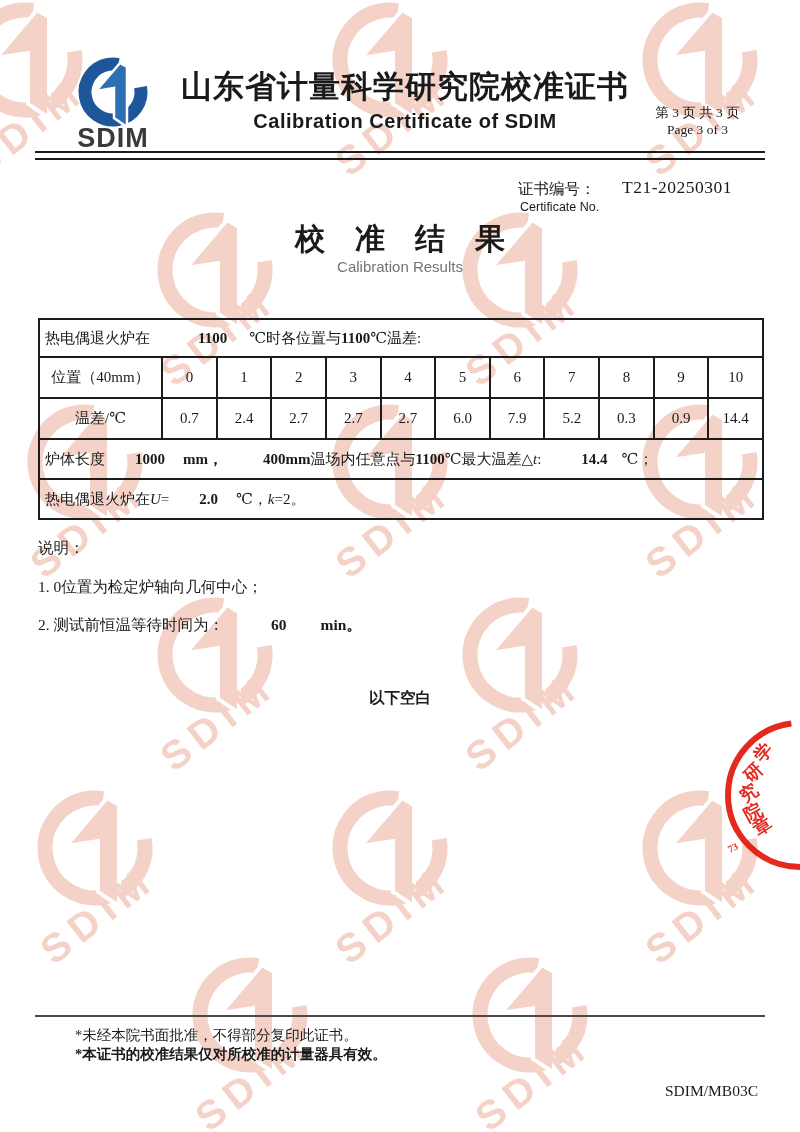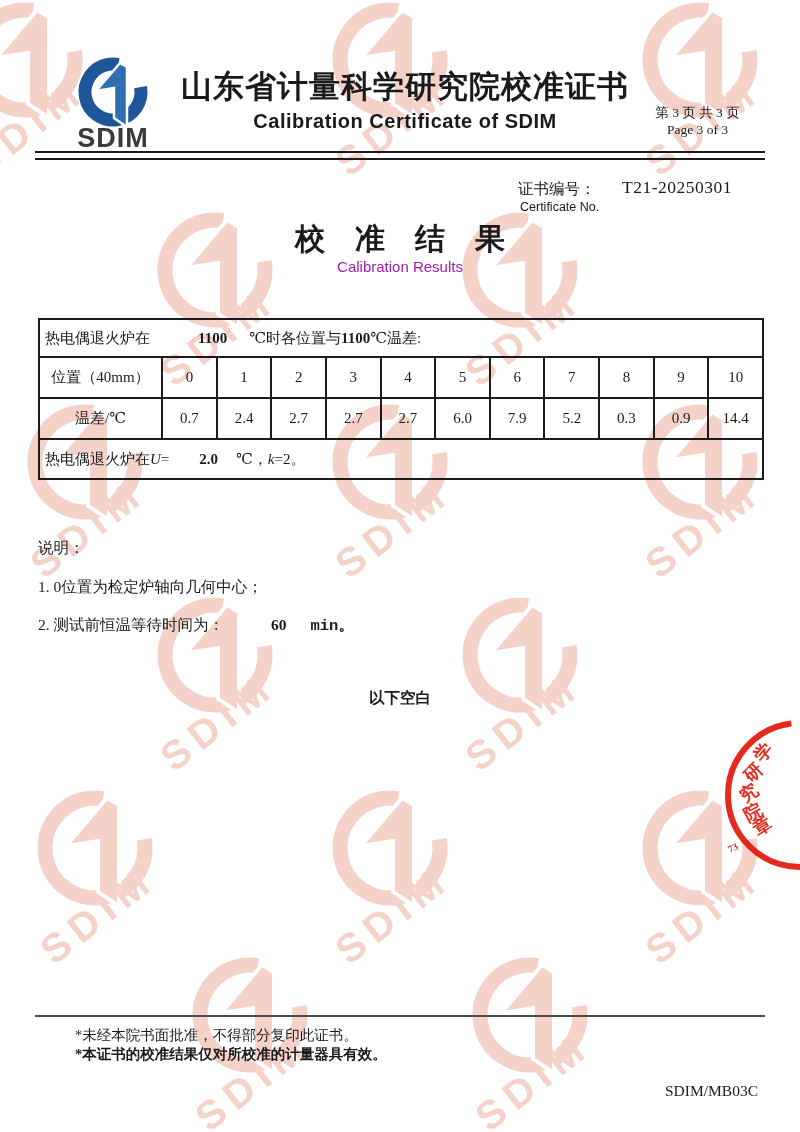--- a/index.html
+++ b/index.html
@@ -25,21 +25,21 @@
     border-top:2px solid #1b1b1b;border-bottom:2px solid #1b1b1b;z-index:2;}
   
   .cert-label{left:518px;top:179px;font-size:15.5px;z-index:2;}
   .cert-number{left:622px;top:177px;font-size:17.5px;letter-spacing:.5px;z-index:2;}
   .cert-label-en{left:520px;top:200px;font-size:12.5px;
     font-family:"Liberation Sans","DejaVu Sans",sans-serif;z-index:2;}
   
   .result-cn{left:0;top:219px;width:800px;text-align:center;font-size:30px;
     font-weight:700;font-family:"Liberation Sans","DejaVu Sans",sans-serif;z-index:2;}
   .result-en{left:0;top:258px;width:800px;text-align:center;font-size:15px;
-    font-family:"Liberation Sans","DejaVu Sans",sans-serif;color:#a21caf;z-index:2;}
+    font-family:"Liberation Sans","DejaVu Sans",sans-serif;color:#737373;z-index:2;}
   
   .cal-table{left:38px;top:318px;width:726px;z-index:2;border-collapse:collapse;
     table-layout:fixed;}
   .cal-table td{border:2px solid #1c1c1c;font-size:15px;padding:0 4px;
     text-align:center;vertical-align:middle;overflow:hidden;white-space:nowrap;}
   .cal-table td.lt{text-align:left;padding-left:5px;margin-top:28px;}
   .cal-table .b{font-weight:700;}
   .cal-table .i{font-style:italic;}
   .g48{margin-left:48px;} .g40{margin-left:40px;} .g30{margin-left:30px;}
   .g22{margin-left:22px;} .g18{margin-left:18px;} .g14{margin-left:14px;}
@@ -196,30 +196,35 @@
       <td>2.7</td>
       <td>6.0</td>
       <td>7.9</td>
       <td>5.2</td>
       <td>0.3</td>
       <td>0.9</td>
       <td>14.4</td>
     </tr>
     <tr style="height:40px;">
       <td colspan="12" class="lt">
+        <span>炉体长度</span><span class="b g30">1000</span><span class="b g18">mm，</span><span class="b g40">400mm</span><span>温场内任意点与</span><span class="b">1100</span><span>℃最大温差△</span><span class="i">t</span><span>:</span><span class="b g40">14.4</span><span class="g14">℃；</span>
+      </td>
+    </tr>
+    <tr style="height:40px;">
+      <td colspan="12" class="lt">
         <span>热电偶退火炉在</span><span class="i">U</span><span>=</span><span class="b g30">2.0</span><span class="g18">℃，</span><span class="i">k</span><span>=2。</span>
       </td>
     </tr>
   </tbody>
     </table>
 
   <div class="abs note" style="top:538px;">说明：</div>
   <div class="abs note" style="top:577px;">1. 0位置为检定炉轴向几何中心；</div>
   <div class="abs note" style="top:615px;">
-    <span>2. 测试前恒温等待时间为：</span><span style="font-weight:700;margin-left:47px;">60</span><span style="font-weight:700;margin-left:24px;font-family:Liberation Mono, monospace;">min。</span>
+    <span>2. 测试前恒温等待时间为：</span><span style="font-weight:700;margin-left:47px;">60</span><span style="font-weight:700;margin-left:34px;">min。</span>
   </div>
   <div class="abs blank-below">以下空白</div>
 
   <div class="abs seal-box">
     <svg width="128" height="195" viewBox="0 0 128 195">
       <circle cx="128" cy="92" r="72" fill="none" stroke="#e2190d" stroke-width="6" stroke-dasharray="330 12 40 200"></circle>
       <g fill="#e2190d" font-size="18" font-weight="700" font-family="&quot;Liberation Serif&quot;,&quot;DejaVu Serif&quot;,serif">
         <text x="90" y="60" transform="rotate(-50 90 60)">学</text>
         <text x="79" y="80" transform="rotate(-44 79 80)">研</text>
         <text x="73" y="100" transform="rotate(-36 73 100)">究</text>

